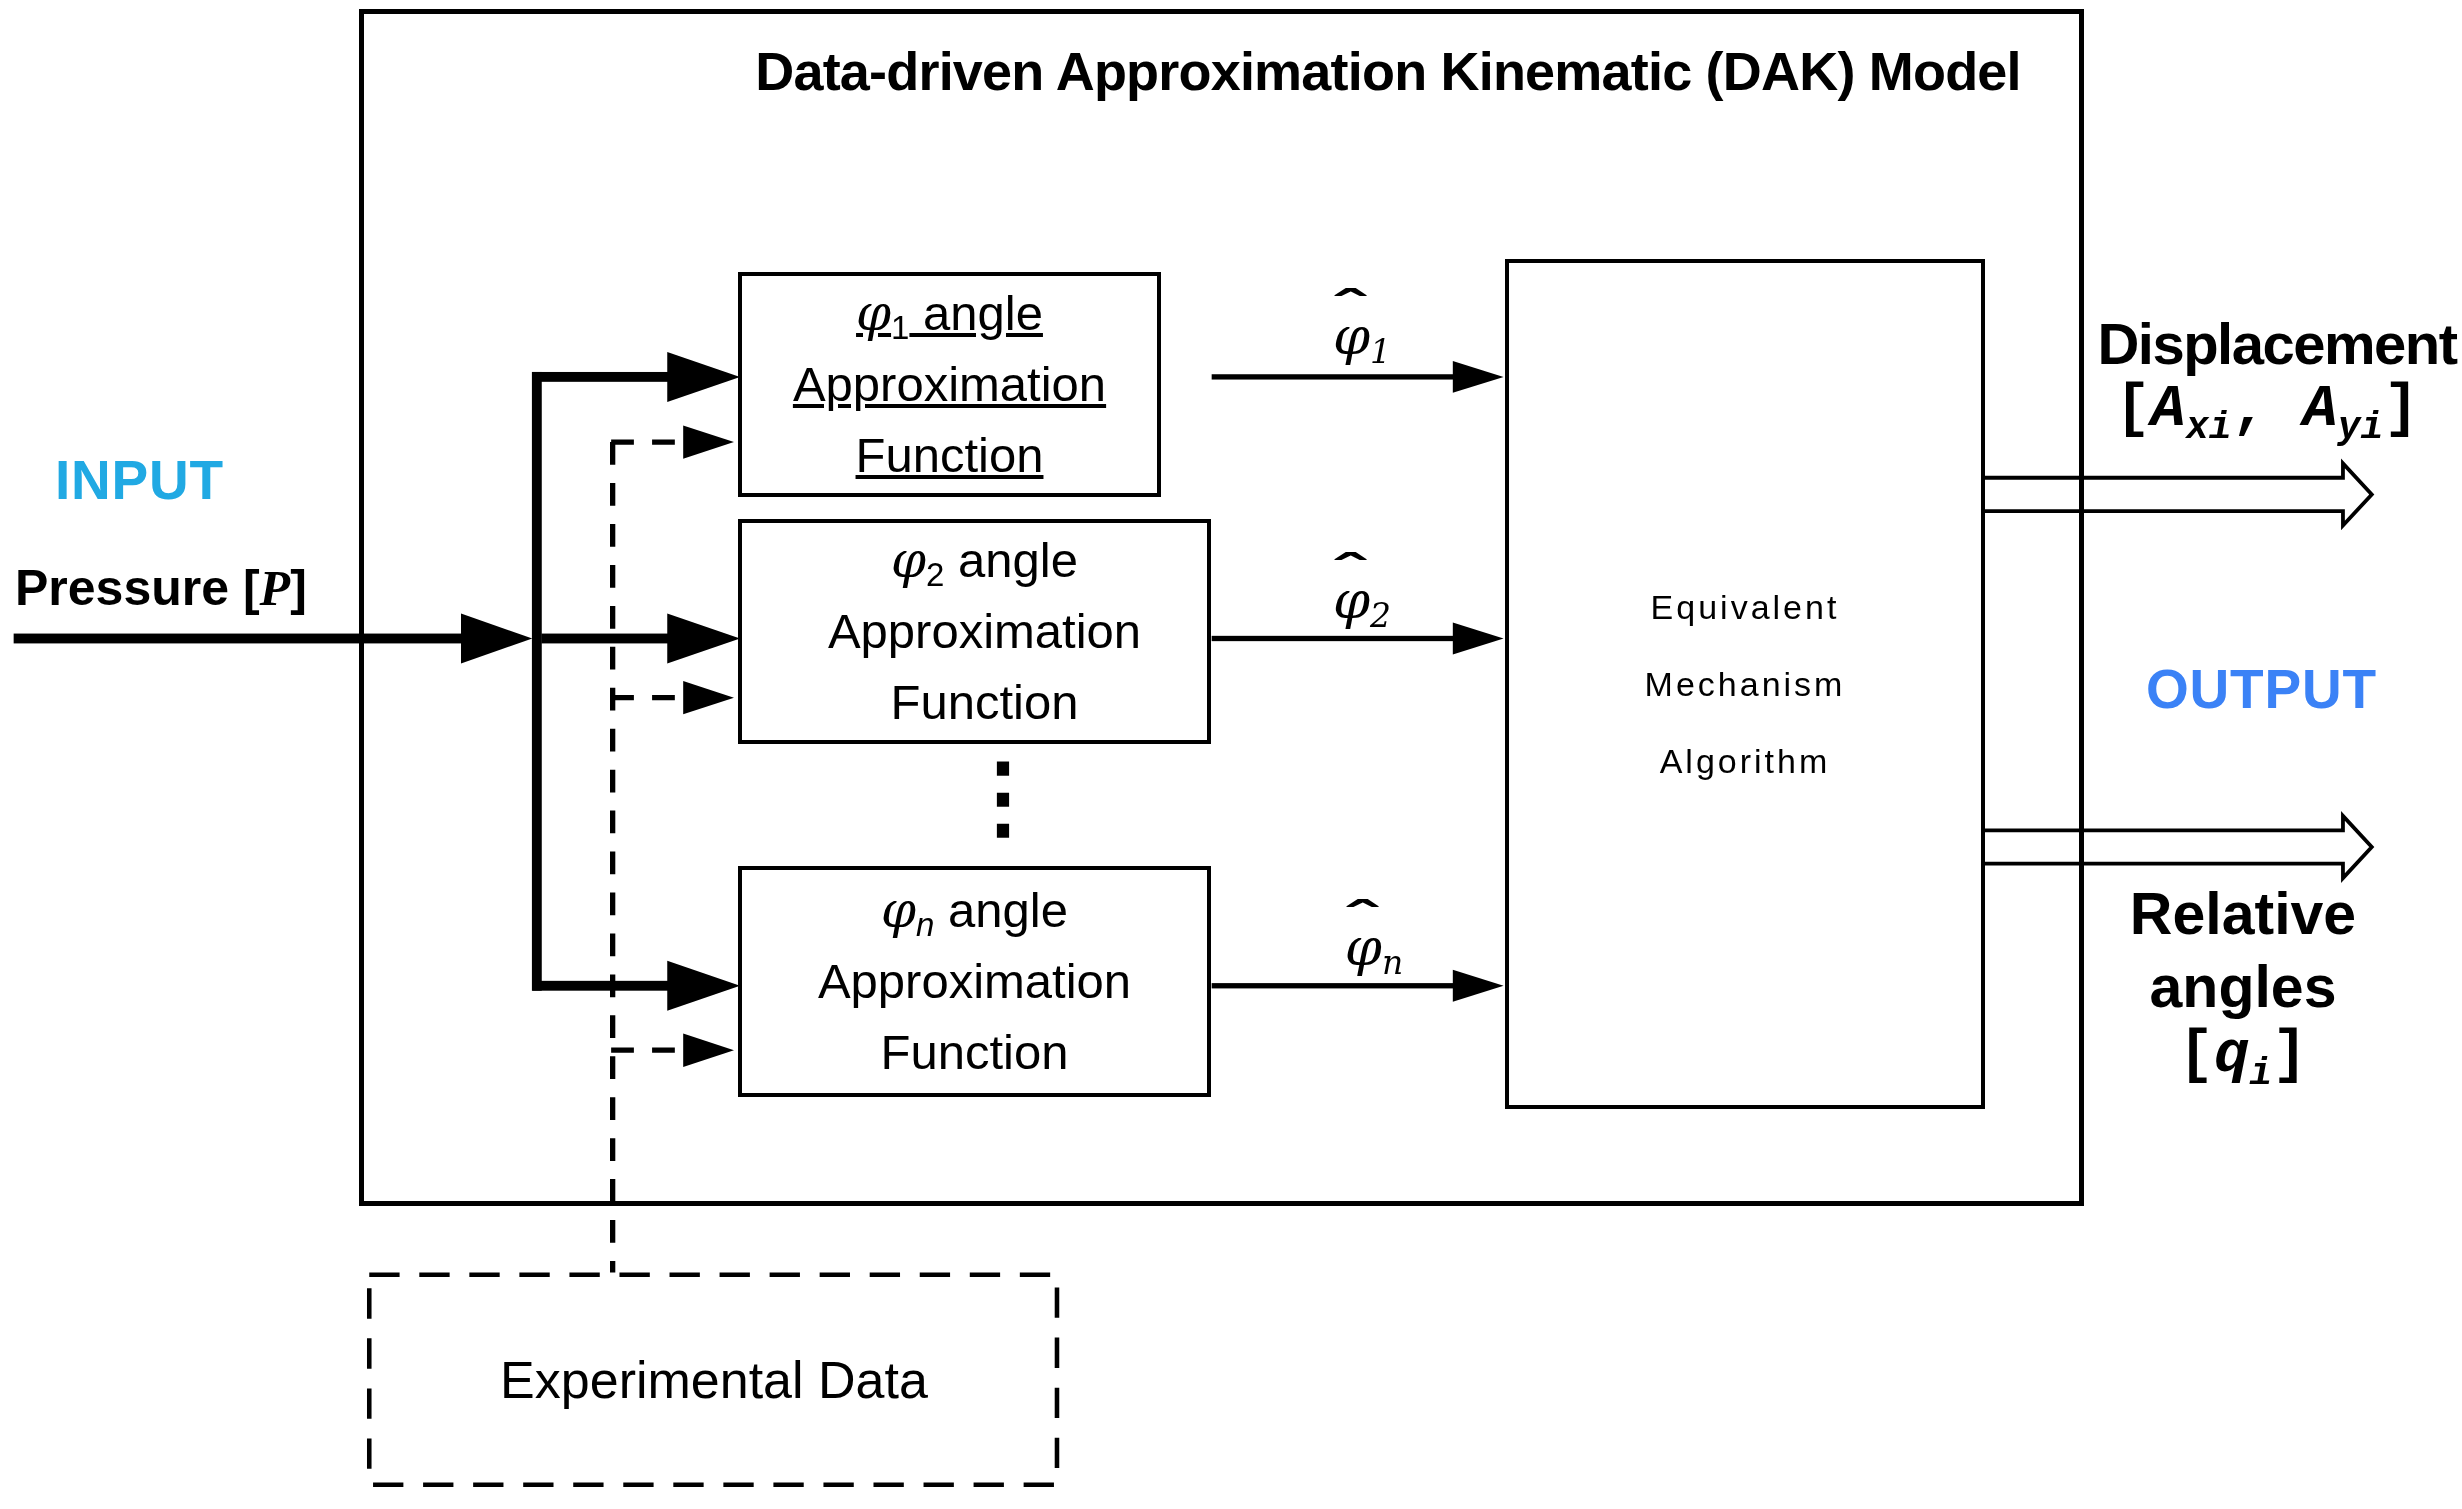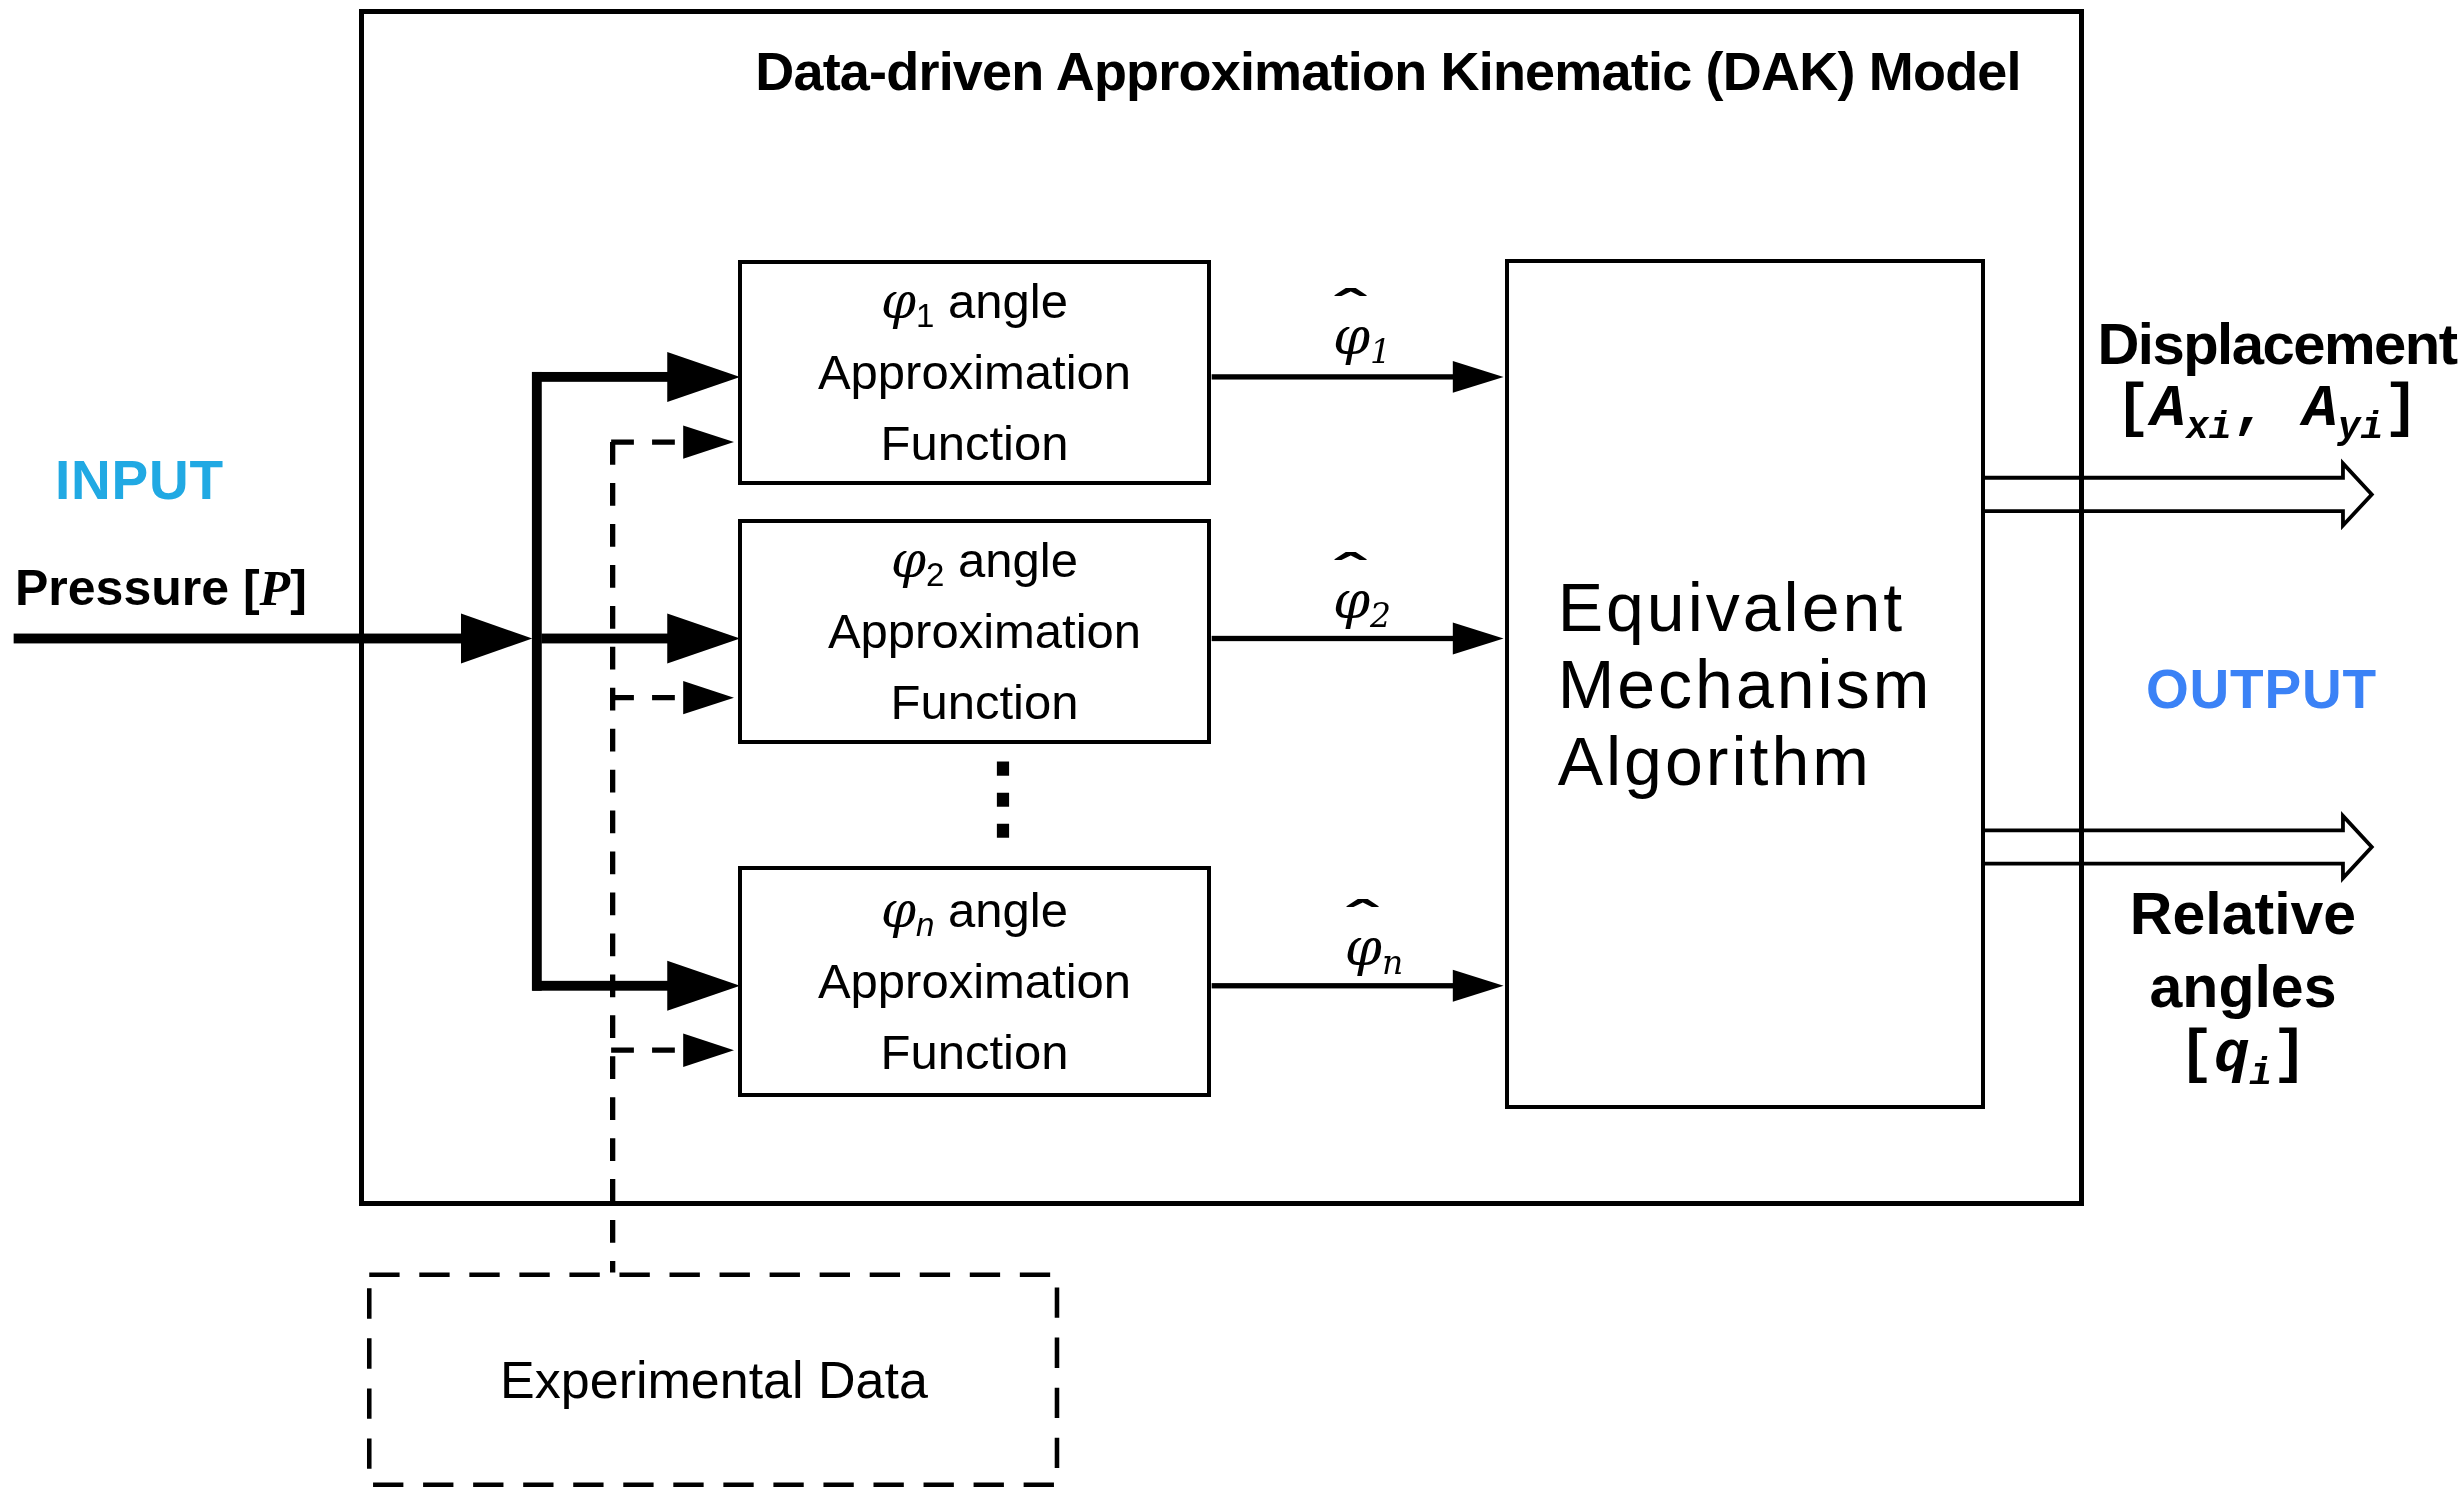--- a/index.html
+++ b/index.html
@@ -74,21 +74,22 @@
     font-style: italic;
     font-size: 50px;
   }
   .fn-label sub, .phat sub {
     font-size: 33px;
     vertical-align: -0.28em;
     line-height: 0;
   }
   sub.it { font-style: italic; }
   .ema-label {
-    font-size: 68px;
+    text-align: center;
+    font-size: 34px;
     line-height: 77px;
     letter-spacing: 3px;
     font-weight: 400;
   }
   .phat {
     position: absolute;
     z-index: 3;
     font-family: "DejaVu Serif", "Liberation Serif", serif;
     font-style: italic;
     font-size: 53px;
@@ -208,21 +209,21 @@
 
   <div class="outer-box" style="left:359px; top:9px; width:1725px; height:1197px;"></div>
 
   <div class="label title" style="left:1388px; top:40px;">Data-driven Approximation Kinematic (DAK) Model</div>
 
   <div class="label io-tag accent" style="left: 55px; top: 449px; color: rgb(33, 169, 227);">INPUT</div>
   <div class="label pressure" style="left:15px; top:560px;">
     <span>Pressure [</span><span class="serifvar">P</span><span>]</span>
   </div>
 
-  <div class="box" style="left:738px; top:260px; width:473px; height:225px;">
+  <div class="box" style="left:738px; top:272px; width:423px; height:225px;text-decoration:underline;">
     <div class="fn-label">
       <span class="phi">φ</span><sub>1</sub><span> angle</span><br>
       <span>Approximation</span><br>
       <span>Function</span>
     </div>
   </div>
 
   <div class="box" style="left:738px; top:519px; width:473px; height:225px;padding-left:20px;">
     <div class="fn-label">
       <span class="phi">φ</span><sub>2</sub><span> angle</span><br>

